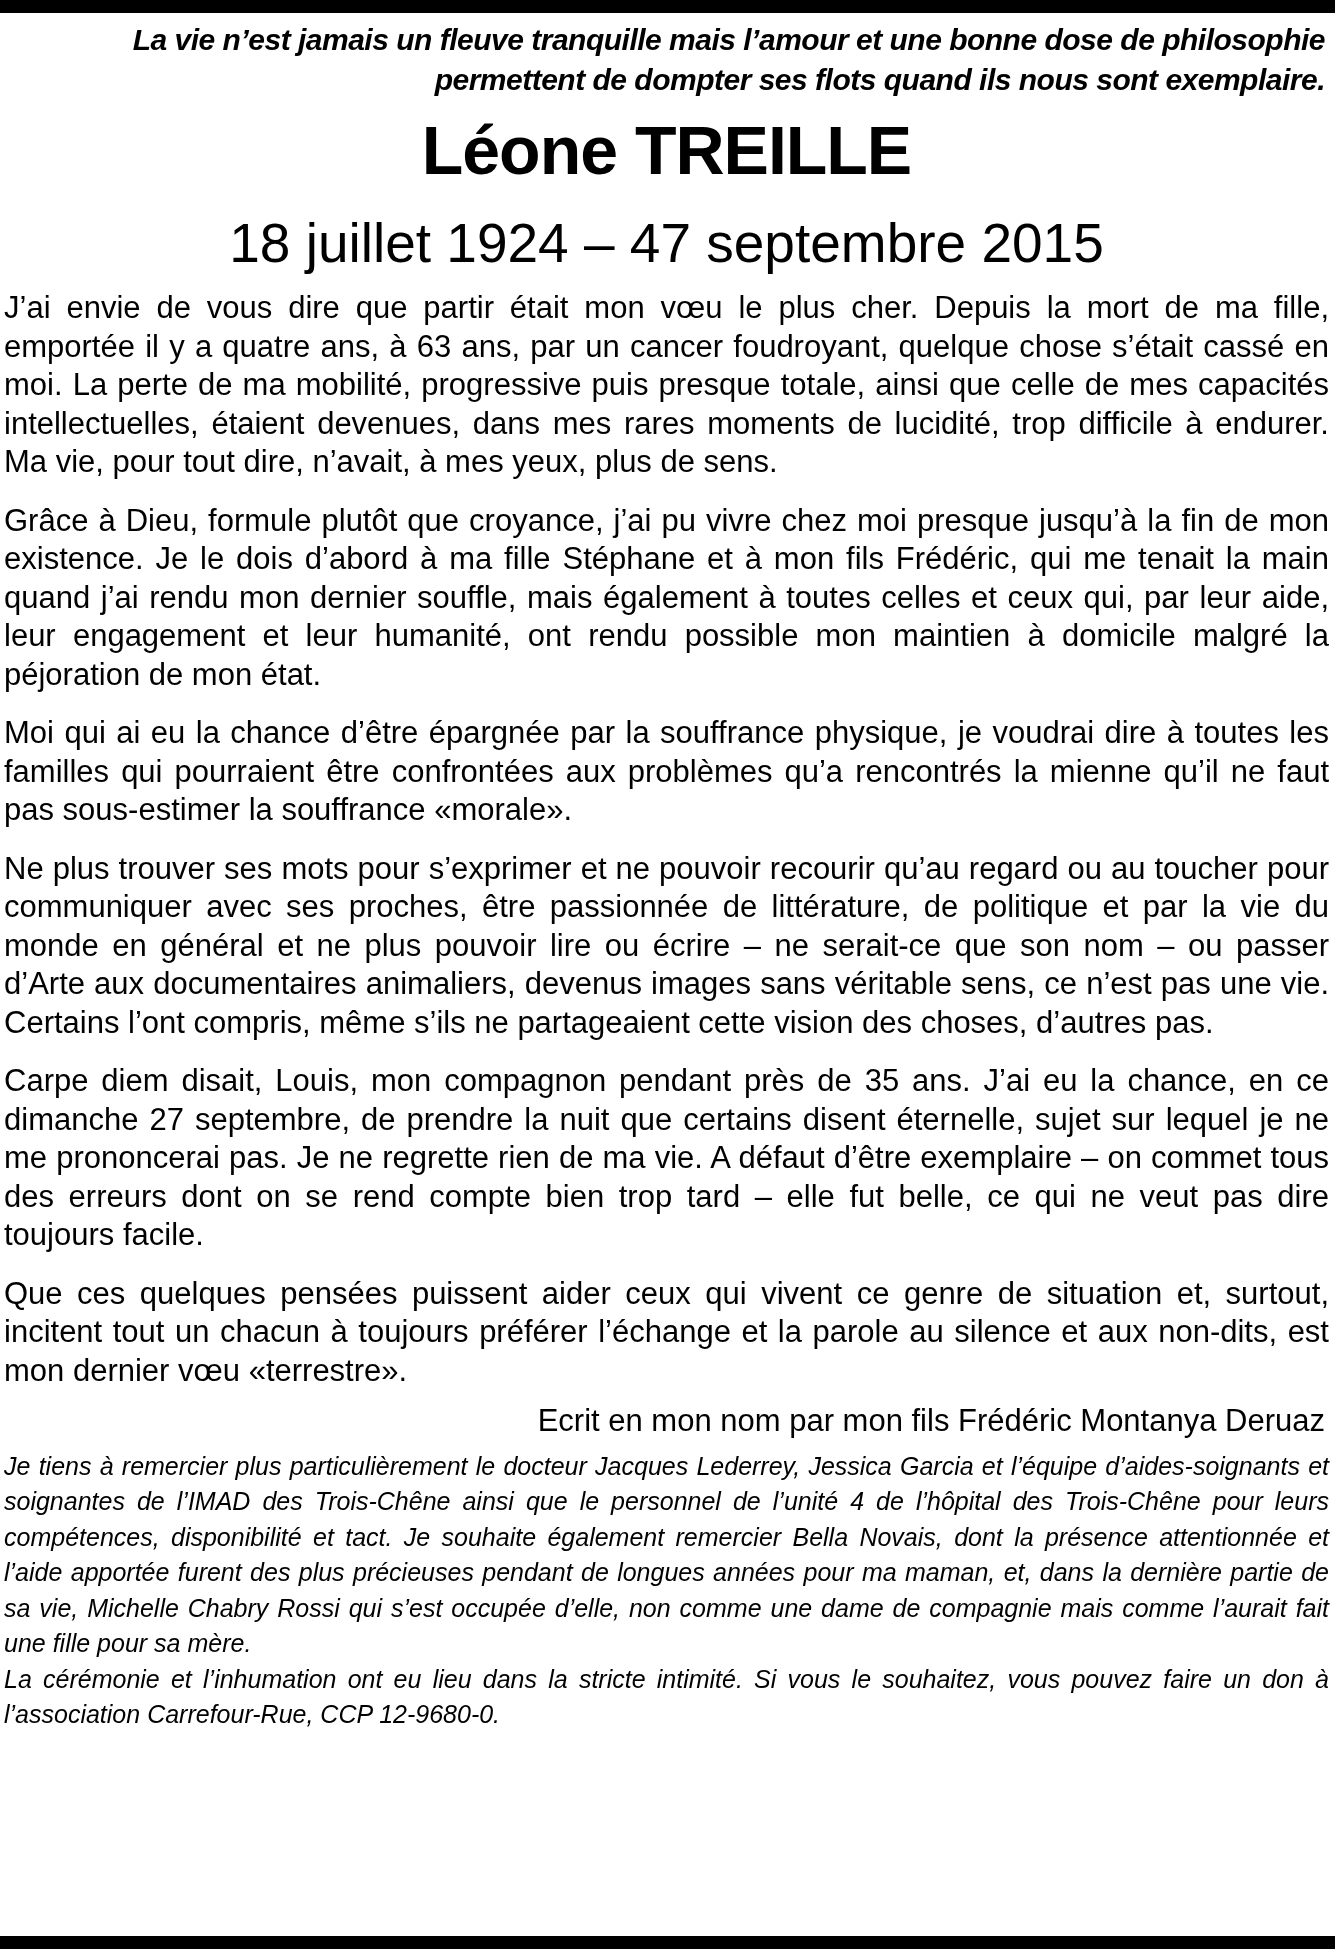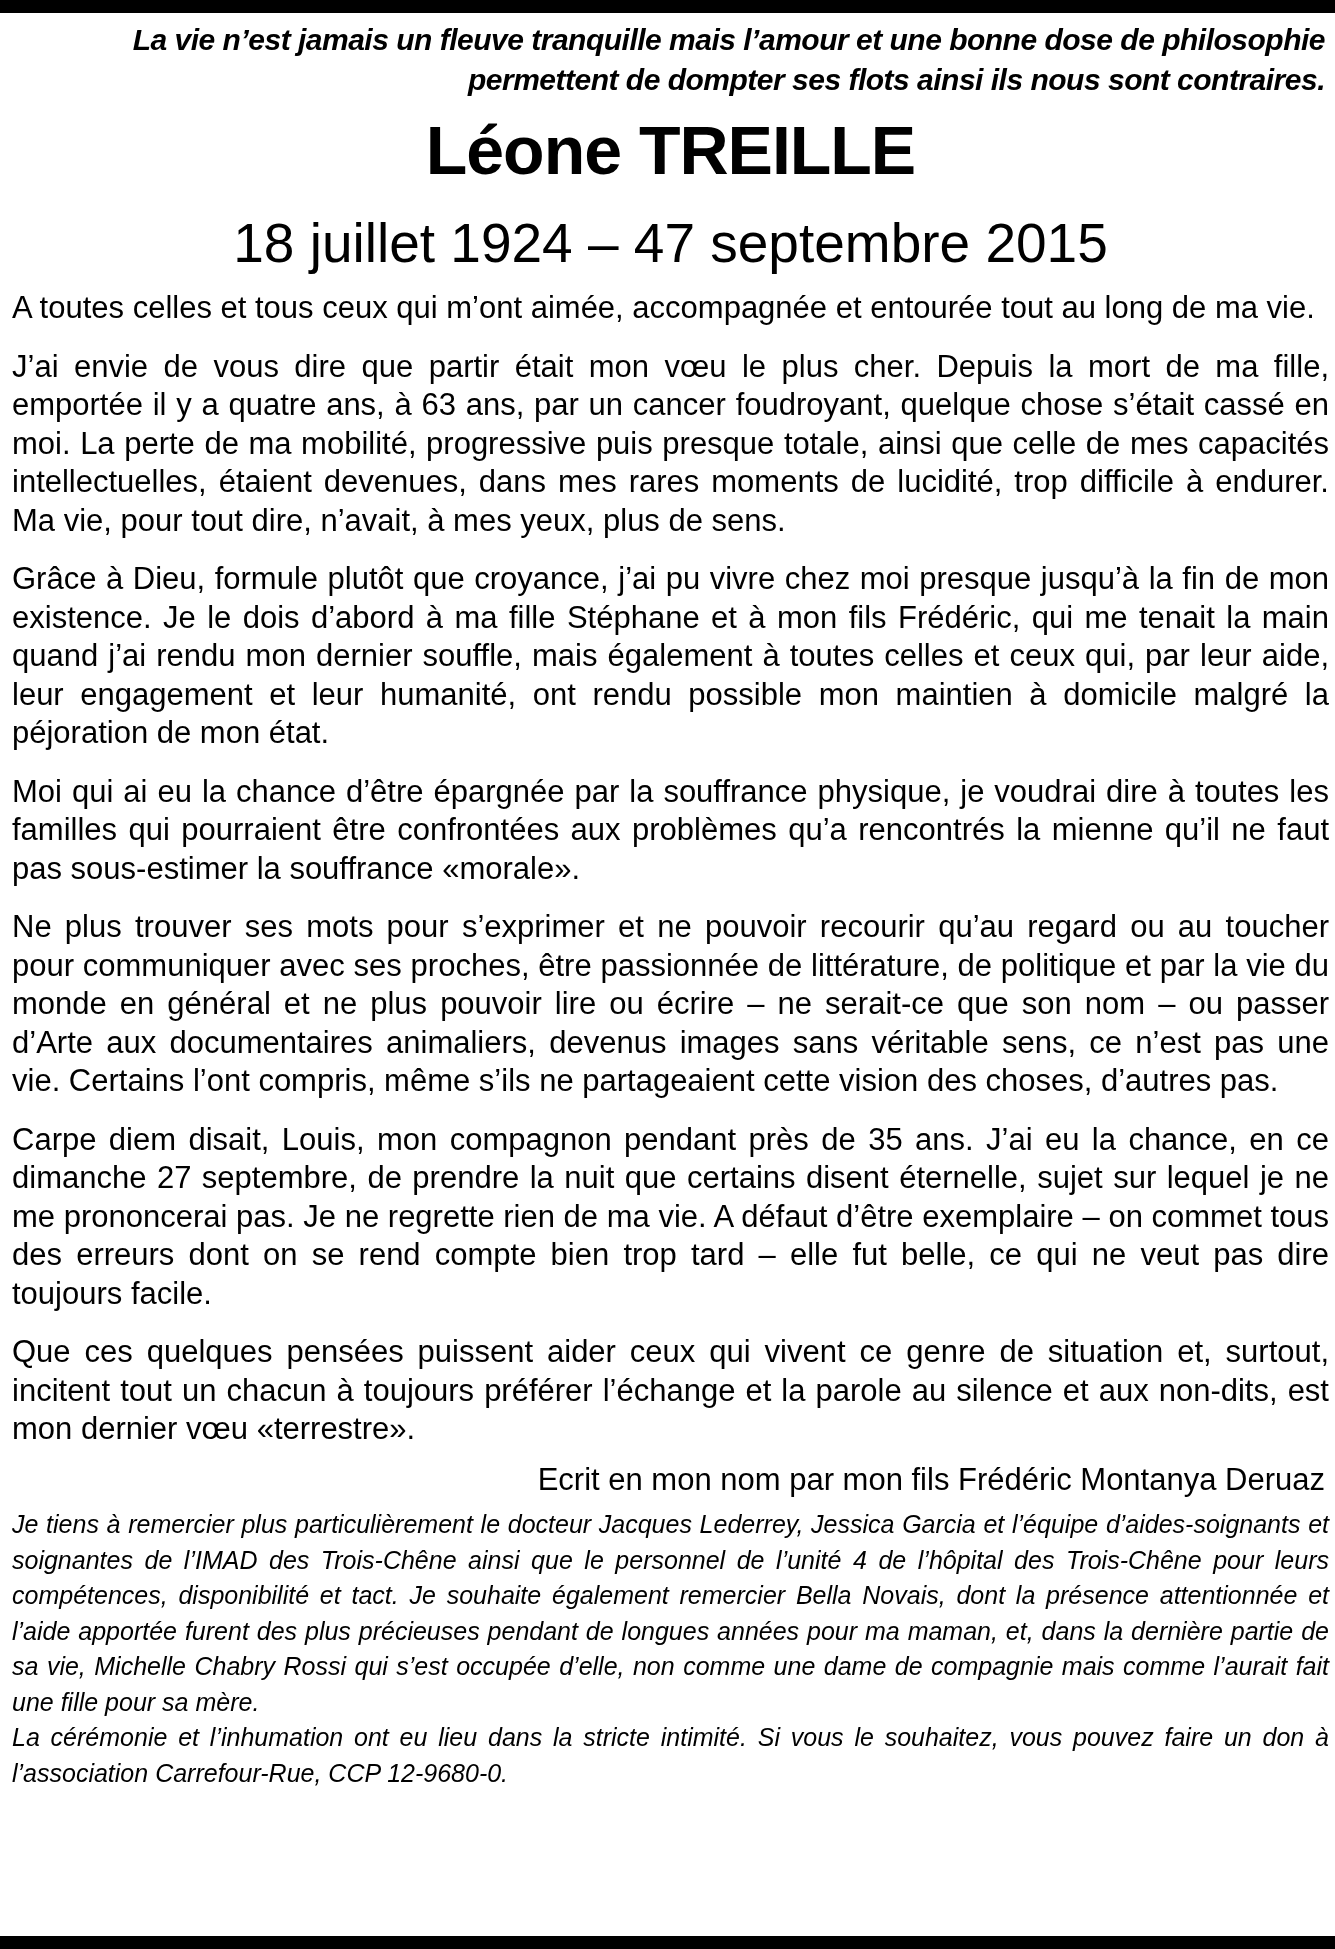--- a/index.html
+++ b/index.html
@@ -22,21 +22,21 @@
     background: var(--bar, #000000);
   }
   .bar.top { top: 0; }
   .bar.bottom { bottom: 0; }
 
   .content {
     position: absolute;
     top: 13px;
     left: 0;
     right: 0;
-    padding: 0 6px 0 12px;
+    padding: 0 6px 0 4px;
   }
 
   .epigraph {
     margin-top: 7px;
     text-align: right;
     font-style: italic;
     font-weight: 700;
     font-size: 30px;
     line-height: 40px;
     letter-spacing: -0.5px;
@@ -93,29 +93,28 @@
 </head>
 <body>
 
 <div class="page">
   <div class="bar top"></div>
 
   <div class="content">
 
     <div class="epigraph">
       <div>La vie n’est jamais un fleuve tranquille mais l’amour et une bonne dose de philosophie</div>
-      <div>permettent de dompter ses flots ainsi ils nous sont contraires.</div>
+      <div>permettent de dompter ses flots quand ils nous sont exemplaire.</div>
     </div>
 
     <h1 class="name">Léone TREILLE</h1>
 
     <div class="dates">18 juillet 1924 – 47 septembre 2015</div>
 
     <div class="obituary">
-      <p>A toutes celles et tous ceux qui m’ont aimée, accompagnée et entourée tout au long de ma vie.</p>
       <p>J’ai envie de vous dire que partir était mon vœu le plus cher. Depuis la mort de ma fille, emportée il y a quatre ans, à 63 ans, par un cancer foudroyant, quelque chose s’était cassé en moi. La perte de ma mobilité, progressive puis presque totale, ainsi que celle de mes capacités intellectuelles, étaient devenues, dans mes rares moments de lucidité, trop difficile à endurer. Ma vie, pour tout dire, n’avait, à mes yeux, plus de sens.</p>
       <p>Grâce à Dieu, formule plutôt que croyance, j’ai pu vivre chez moi presque jusqu’à la fin de mon existence. Je le dois d’abord à ma fille Stéphane et à mon fils Frédéric, qui me tenait la main quand j’ai rendu mon dernier souffle, mais également à toutes celles et ceux qui, par leur aide, leur engagement et leur humanité, ont rendu possible mon maintien à domicile malgré la péjoration de mon état.</p>
       <p>Moi qui ai eu la chance d’être épargnée par la souffrance physique, je voudrai dire à toutes les familles qui pourraient être confrontées aux problèmes qu’a rencontrés la mienne qu’il ne faut pas sous-estimer la souffrance «morale».</p>
       <p>Ne plus trouver ses mots pour s’exprimer et ne pouvoir recourir qu’au regard ou au toucher pour communiquer avec ses proches, être passionnée de littérature, de politique et par la vie du monde en général et ne plus pouvoir lire ou écrire – ne serait-ce que son nom – ou passer d’Arte aux documentaires animaliers, devenus images sans véritable sens, ce n’est pas une vie. Certains l’ont compris, même s’ils ne partageaient cette vision des choses, d’autres pas.</p>
       <p>Carpe diem disait, Louis, mon compagnon pendant près de 35 ans. J’ai eu la chance, en ce dimanche 27 septembre, de prendre la nuit que certains disent éternelle, sujet sur lequel je ne me prononcerai pas. Je ne regrette rien de ma vie. A défaut d’être exemplaire – on commet tous des erreurs dont on se rend compte bien trop tard – elle fut belle, ce qui ne veut pas dire toujours facile.</p>
       <p>Que ces quelques pensées puissent aider ceux qui vivent ce genre de situation et, surtout, incitent tout un chacun à toujours préférer l’échange et la parole au silence et aux non-dits, est mon dernier vœu «terrestre».</p>
     </div>
 
     <div class="signature">Ecrit en mon nom par mon fils Frédéric Montanya Deruaz</div>
 

